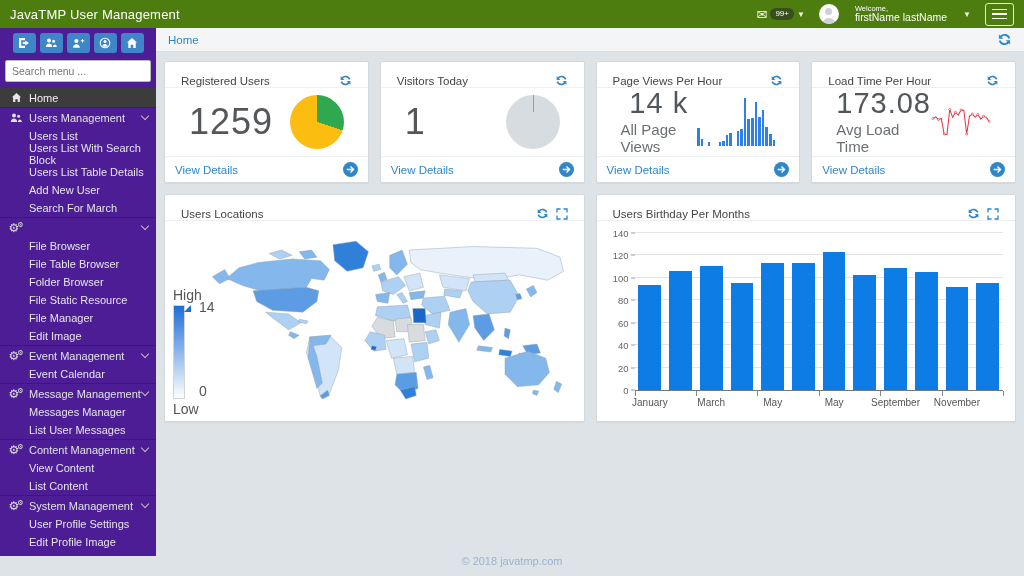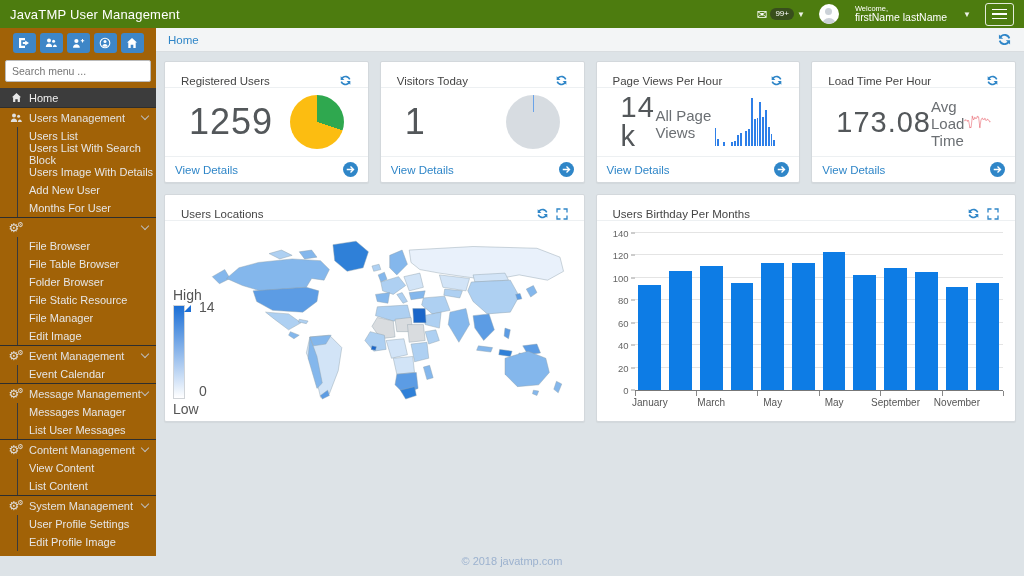--- a/index.html
+++ b/index.html
@@ -17,21 +17,21 @@
   .avatar{width:20px;height:20px;border-radius:50%;background:#fff;position:relative;overflow:hidden;}
   .avatar .head{position:absolute;top:3.5px;left:6.5px;width:7px;height:7px;border-radius:50%;background:#ccd2d8;}
   .avatar .shoulders{position:absolute;bottom:-3px;left:3px;width:14px;height:9px;border-radius:7px 7px 0 0;background:#ccd2d8;}
   .welcome{line-height:1.05;}
   .welcome .l1{font-size:7.5px;display:block;}
   .welcome .l2{font-size:10.5px;display:block;}
   .hamburger{width:27px;height:21px;border:1px solid rgba(255,255,255,.85);border-radius:3px;
     display:flex;flex-direction:column;justify-content:center;gap:3px;align-items:center;cursor:pointer;}
   .hamburger i{display:block;width:15px;height:1.6px;background:#fff;}
   
-  .sidebar{position:absolute;top:28px;left:0;width:156px;height:528px;background:#a16207;z-index:20;
+  .sidebar{position:absolute;top:28px;left:0;width:156px;height:528px;background:#4c1d95;z-index:20;
     color:#e2e2e2;font-size:11px;}
   .side-toolbar{display:flex;justify-content:center;gap:4px;padding:5px 0 4px;}
   .tool-btn{width:23px;height:20px;background:#3e86c7;border-radius:3px;display:flex;align-items:center;justify-content:center;cursor:pointer;}
   .side-search{display:block;width:132px;margin:3px auto 6px;height:20px;border:1px solid #bbb;border-radius:2px;
     font-size:10.5px;padding:0 6px;color:#555;font-family:inherit;}
   .menu-item{display:flex;align-items:center;height:19px;padding:0 8px;cursor:pointer;}
   .menu-item.home{background:#3c3c3c;color:#f0f0f0;}
   .menu-item .mi-icon{width:16px;display:inline-flex;justify-content:center;margin-right:5px;flex:none;}
   .section-hd{display:flex;align-items:center;height:19px;padding:0 8px;cursor:pointer;border-top:1px solid #2e2e2e;}
   .section-hd .mi-icon{width:16px;display:inline-flex;justify-content:center;margin-right:5px;flex:none;}
@@ -52,21 +52,21 @@
   .card-hd{height:25px;display:flex;align-items:flex-end;padding:0 16px;border-bottom:1px solid #edf0f2;gap:28px;}
   .card-hd .ttl{font-size:11.5px;color:#454545;}
   .hd-icons{margin-left:auto;display:flex;gap:7px;align-items:center;}
   .icon-btn{cursor:pointer;display:flex;}
   .card-ft{height:25px;display:flex;align-items:center;padding:0 10px;border-top:1px solid #edf0f2;}
   .ft-link{font-size:11.5px;color:#2f86c8;cursor:pointer;}
   .ft-arrow{margin-left:auto;cursor:pointer;display:flex;}
   .stat-body{height:64px;display:flex;align-items:center;justify-content:space-between;padding:2px 24px;}
   .big-num{font-size:36px;font-weight:300;color:#53575a;letter-spacing:1px;line-height:1;}
   .big-num.sm{font-size:29px;}
-  .num-col{display:flex;flex-direction:row;align-items:center;}
+  .num-col{display:flex;flex-direction:column;align-items:center;}
   .sub-label{font-size:15px;color:#6b6f73;margin-top:3px;}
   .pie{width:54px;height:54px;border-radius:50%;}
   .minibars{display:flex;align-items:flex-end;gap:1px;width:102px;height:48px;}
   .minibars i{flex:1;background:#2e7fe8;display:block;}
   
   .panel-body{height:200px;position:relative;}
   .map-wrap{position:absolute;left:42px;right:4px;top:4px;bottom:4px;}
   .map-legend{position:absolute;left:8px;top:66px;width:34px;font-size:14px;color:#555;}
   .lg-bar{width:10px;height:92px;background:linear-gradient(#1b6fd6,#ffffff);border:1px solid #d0d4d8;margin:2px 0;position:relative;}
   .lg-tri{position:absolute;right:-7px;top:-1px;width:0;height:0;border-left:7px solid transparent;border-bottom:7px solid #1b6fd6;}
@@ -172,23 +172,23 @@
             <circle cx="8.6" cy="4.2" r="1.5"></circle>
             <path d="M7.8 10c.2-1.5 1-2.6 2-2.6 1.1 0 1.9 1.1 2.1 2.6z"></path>
           </svg>
         </span>
         <span>Users Management</span>
         <span class="chev"></span>
       </div>
       <div class="sub-items">
         <div class="sub-item">Users List</div>
         <div class="sub-item">Users List With Search Block</div>
-        <div class="sub-item">Users Image With Details</div>
+        <div class="sub-item">Users List Table Details</div>
         <div class="sub-item">Add New User</div>
-        <div class="sub-item">Months For User</div>
+        <div class="sub-item">Search For March</div>
       </div>
       <div class="section-hd">
         <span class="mi-icon">
           <span class="gears">⚙<span class="g2">⚙</span></span>
         </span>
         <span class="chev"></span>
       </div>
       <div class="sub-items">
         <div class="sub-item">File Browser</div>
         <div class="sub-item">File Table Browser</div>

